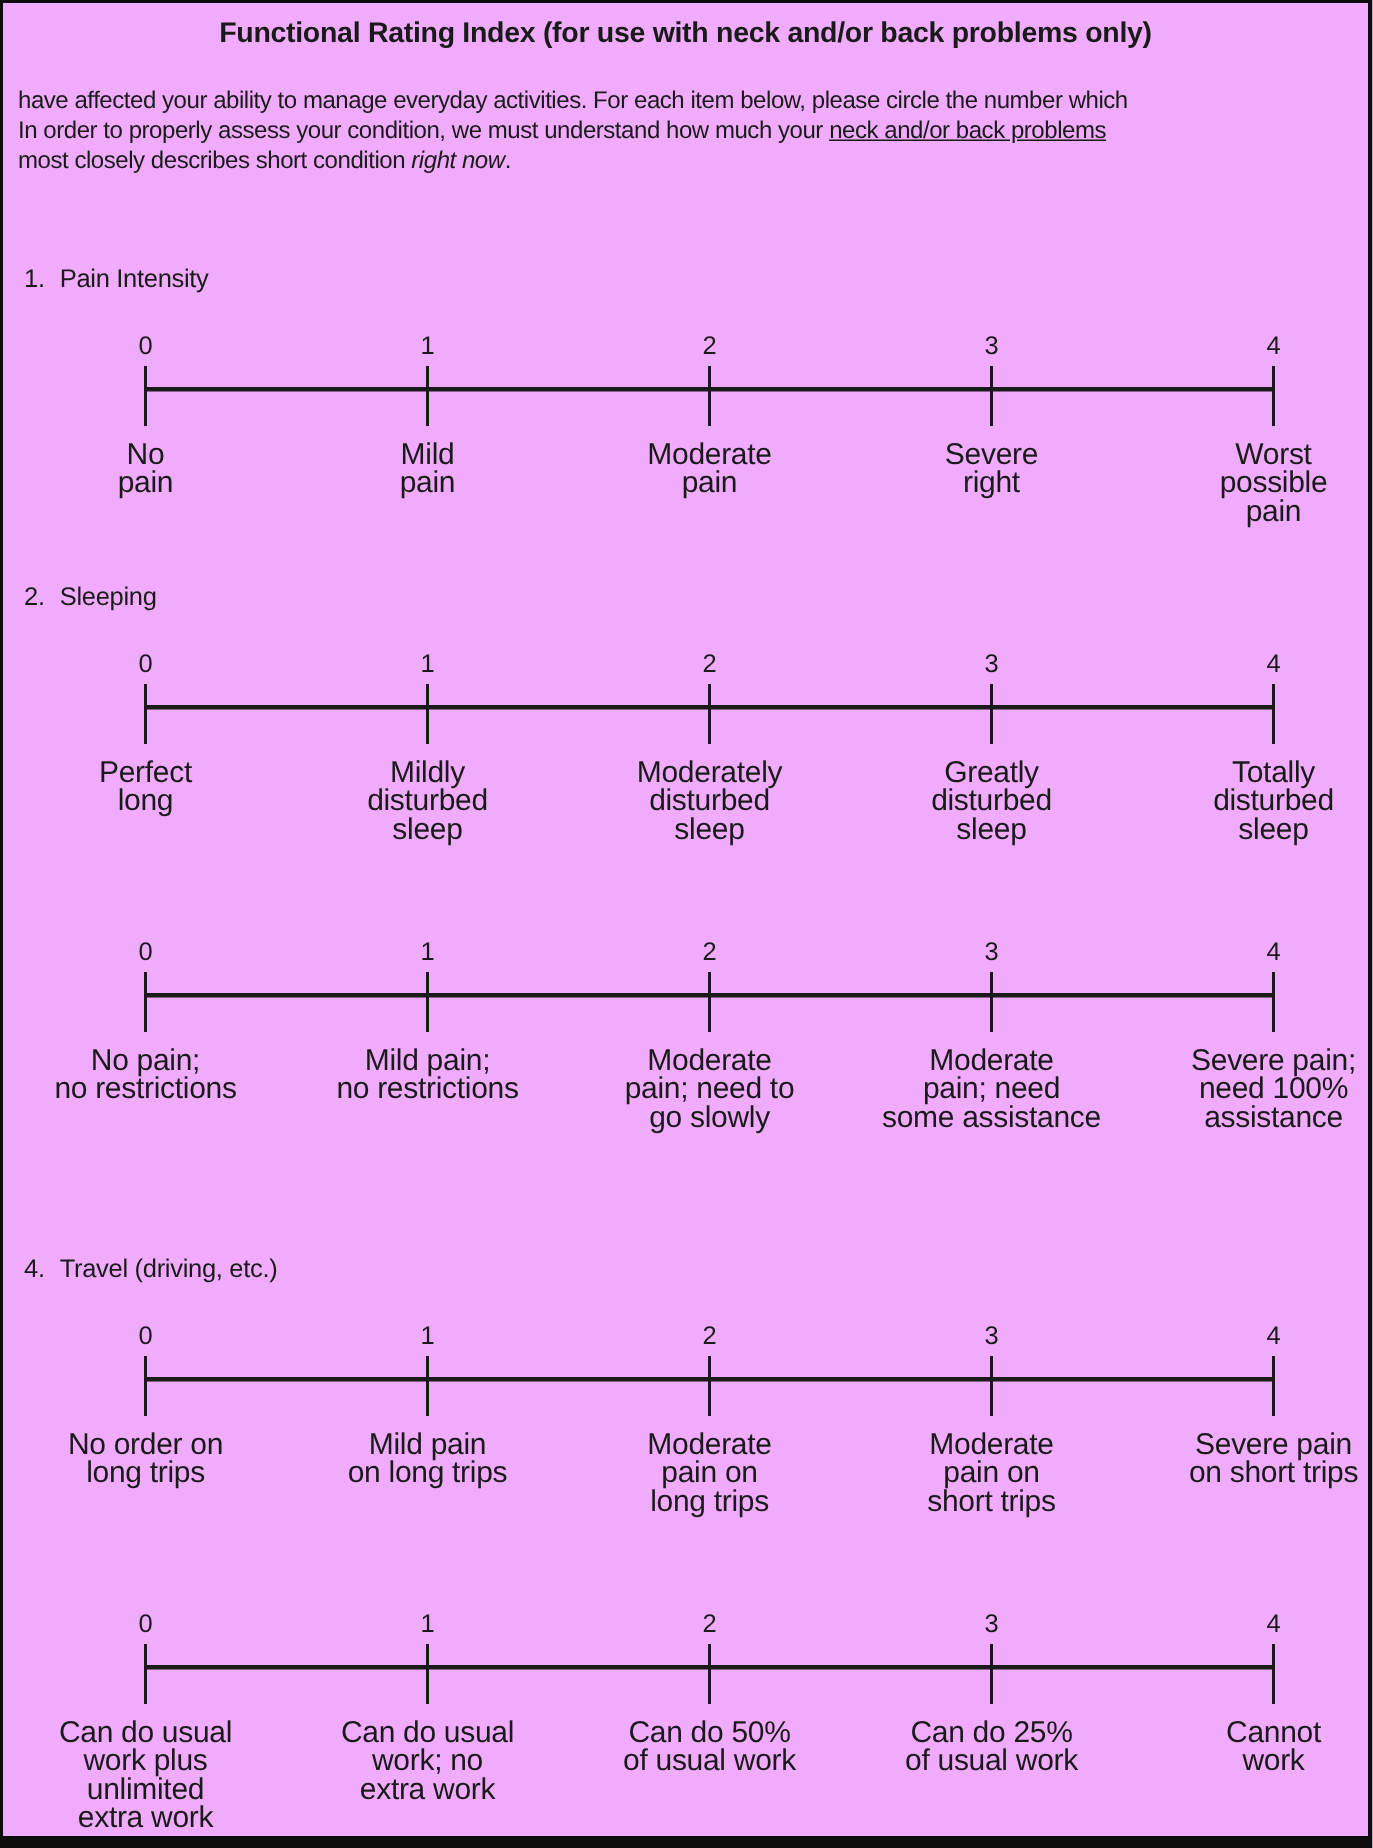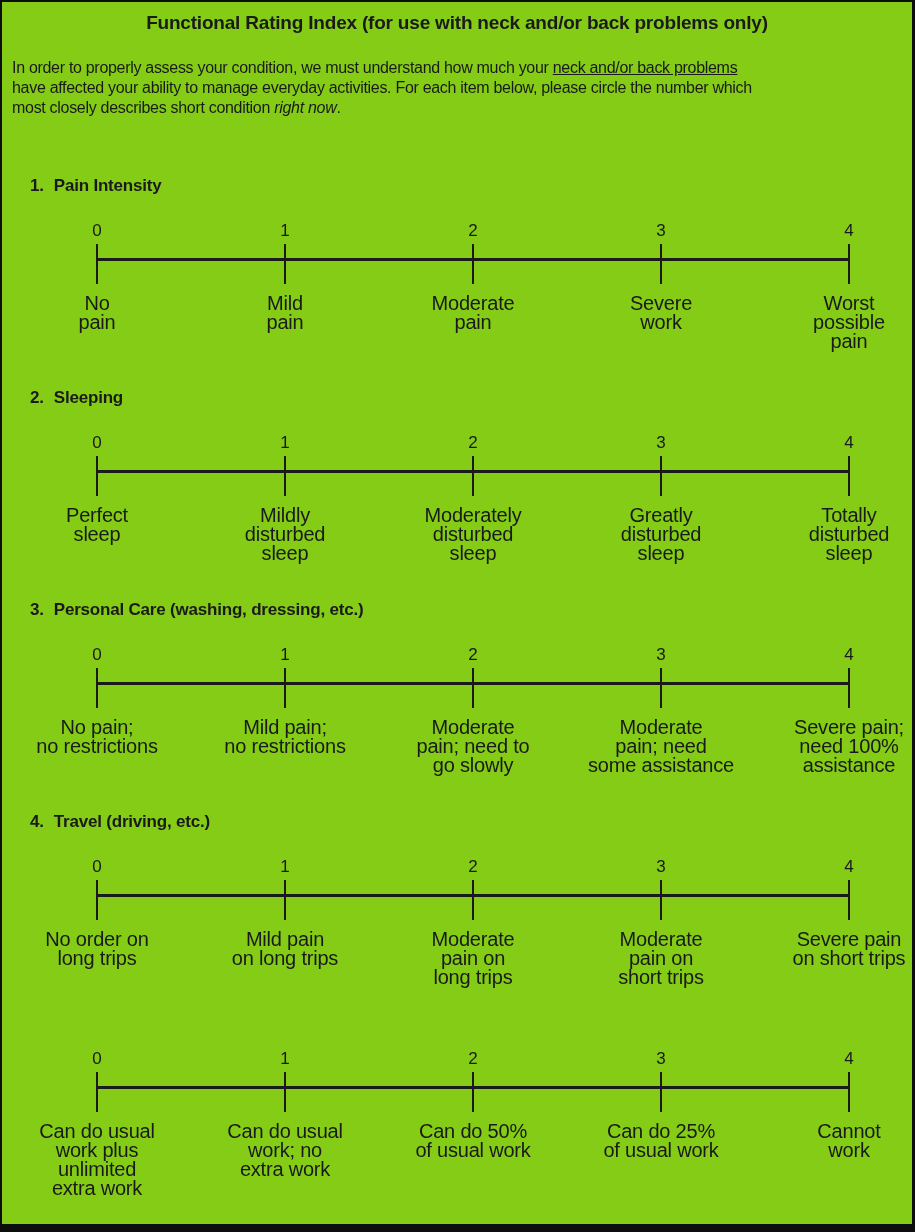--- a/index.html
+++ b/index.html
@@ -1,21 +1,21 @@
 <!DOCTYPE html>
 <html><head>
 <meta charset="utf-8">
 <style>
   html, body { margin: 0; padding: 0; background: #ffffff; }
   .page {
     position: relative;
     width: 915px;
     height: 1232px;
     box-sizing: border-box;
-    background: #84cc16;
+    background: #f0abfc;
     border: 2px solid #0d0d0d;
     border-right-width: 3px;
     border-bottom-width: 8px;
     font-family: "Liberation Sans", sans-serif;
     color: #1a1a1a;
     overflow: hidden;
   }
   .doc-title {
     margin-top: 10px;
     text-align: center;
@@ -28,23 +28,23 @@
     font-size: 16px;
     letter-spacing: -0.3px;
     line-height: 20px;
   }
   .intro-line { white-space: nowrap; }
   .u { text-decoration: underline; }
   .i { font-style: italic; text-align: center; }
   .section { height: 212px; }
   .section:first-of-type { margin-top: 58px; }
   .section-heading {
-    padding-left: 28px;
+    padding-left: 14px;
     font-size: 17px;
-    font-weight: bold;
+    font-weight: normal;
     letter-spacing: -0.2px;
     height: 20px;
   }
   .section-num { margin-right: 10px; }
   .scale {
     position: relative;
     margin: 24px 0 0 95px;
     width: 752px;
     height: 160px;
   }
@@ -83,22 +83,22 @@
     white-space: pre-line;
   }
 </style>
 </head>
 <body>
 
 <div class="page">
   <div class="doc-title">Functional Rating Index (for use with neck and/or back problems only)</div>
 
   <div class="intro">
+    <div class="intro-line">have affected your ability to manage everyday activities. For each item below, please circle the number which</div>
     <div class="intro-line"><span>In order to properly assess your condition, we must understand how much your </span><span class="u">neck and/or back problems</span></div>
-    <div class="intro-line">have affected your ability to manage everyday activities. For each item below, please circle the number which</div>
     <div class="intro-line"><span>most closely describes short condition </span><span class="i">right now</span><span>.</span></div>
   </div>
 
   <div id="sections">
   <div class="section">
     <div class="section-heading">
       <span class="section-num">1.</span><span>Pain Intensity</span>
     </div>
     <div class="scale">
       <div class="scale-line"></div>
@@ -118,21 +118,21 @@
           <div class="tick" style="left: 50%;">
         <div class="tick-value">2</div>
         <div class="tick-mark"></div>
         <div class="tick-label">Moderate
 pain</div>
       </div>
           <div class="tick" style="left: 75%;">
         <div class="tick-value">3</div>
         <div class="tick-mark"></div>
         <div class="tick-label">Severe
-work</div>
+right</div>
       </div>
           <div class="tick" style="left: 100%;">
         <div class="tick-value">4</div>
         <div class="tick-mark"></div>
         <div class="tick-label">Worst
 possible
 pain</div>
       </div>
         </div>
   </div>
@@ -141,21 +141,21 @@
     <div class="section-heading">
       <span class="section-num">2.</span><span>Sleeping</span>
     </div>
     <div class="scale">
       <div class="scale-line"></div>
 
     <div class="tick" style="left: 0%;">
         <div class="tick-value">0</div>
         <div class="tick-mark"></div>
         <div class="tick-label">Perfect
-sleep</div>
+long</div>
       </div>
           <div class="tick" style="left: 25%;">
         <div class="tick-value">1</div>
         <div class="tick-mark"></div>
         <div class="tick-label">Mildly
 disturbed
 sleep</div>
       </div>
           <div class="tick" style="left: 50%;">
         <div class="tick-value">2</div>
@@ -175,23 +175,20 @@
         <div class="tick-value">4</div>
         <div class="tick-mark"></div>
         <div class="tick-label">Totally
 disturbed
 sleep</div>
       </div>
         </div>
   </div>
 
   <div class="section">
-    <div class="section-heading">
-      <span class="section-num">3.</span><span>Personal Care (washing, dressing, etc.)</span>
-    </div>
     <div class="scale">
       <div class="scale-line"></div>
 
     <div class="tick" style="left: 0%;">
         <div class="tick-value">0</div>
         <div class="tick-mark"></div>
         <div class="tick-label">No pain;
 no restrictions</div>
       </div>
           <div class="tick" style="left: 25%;">

